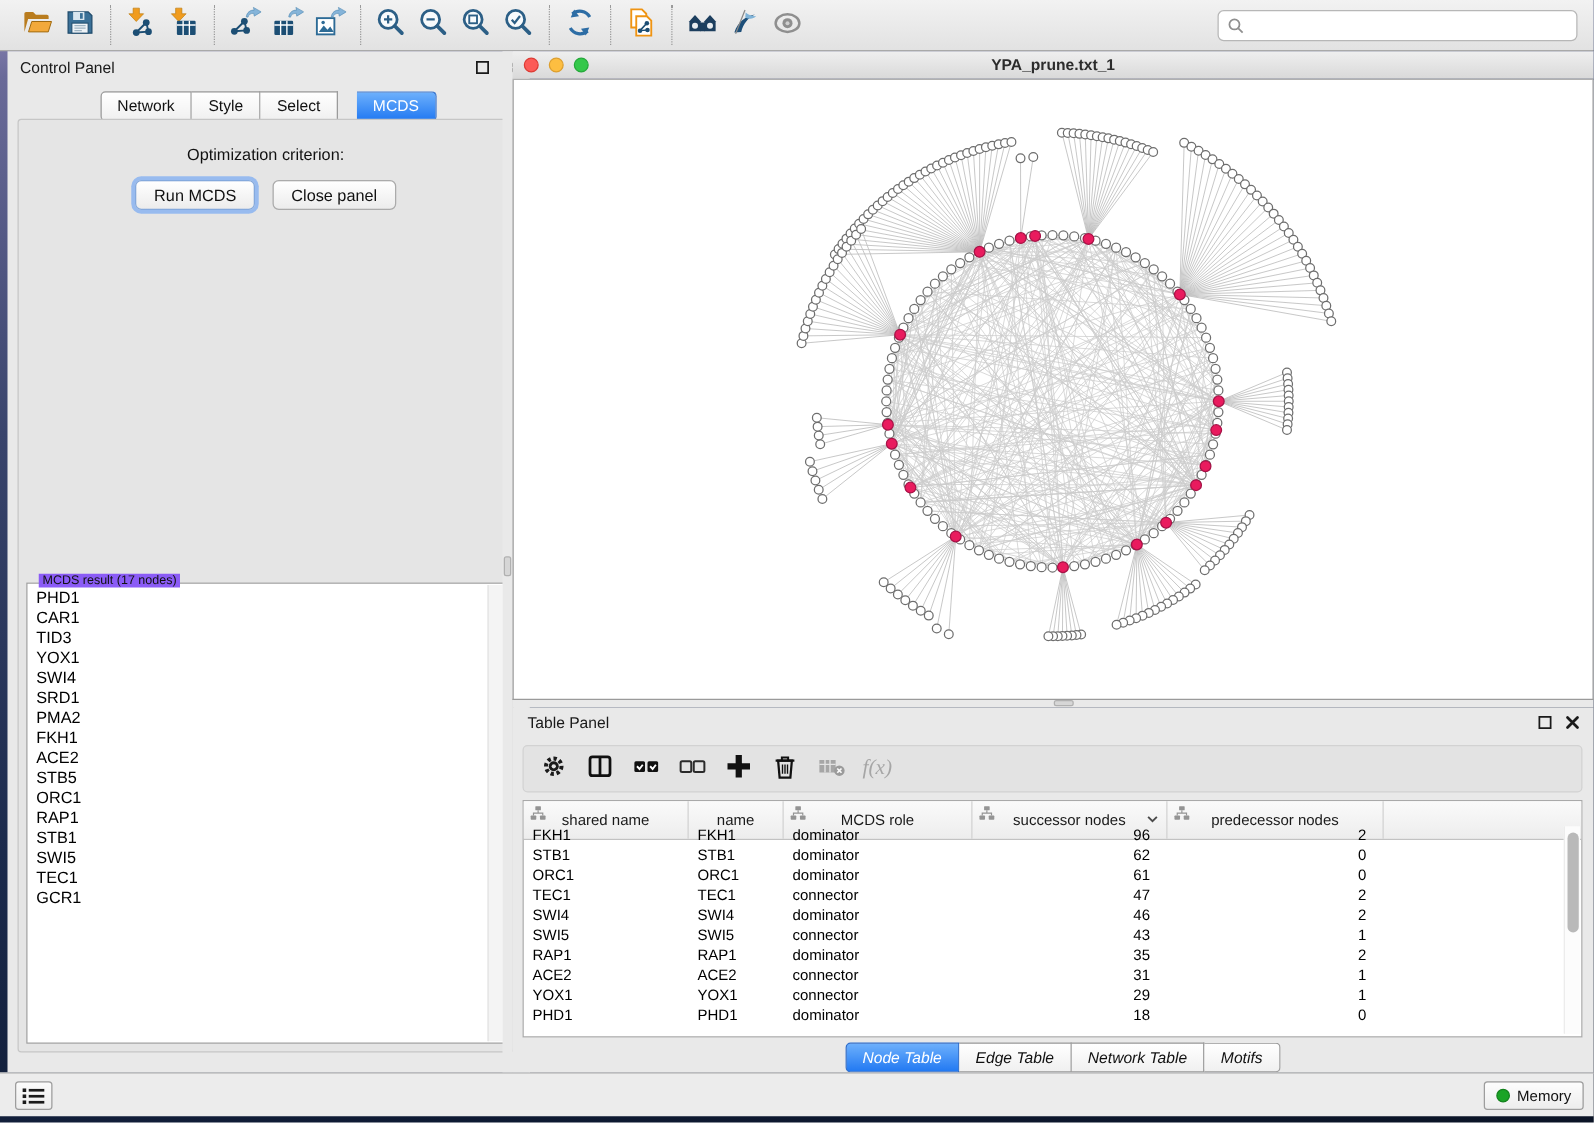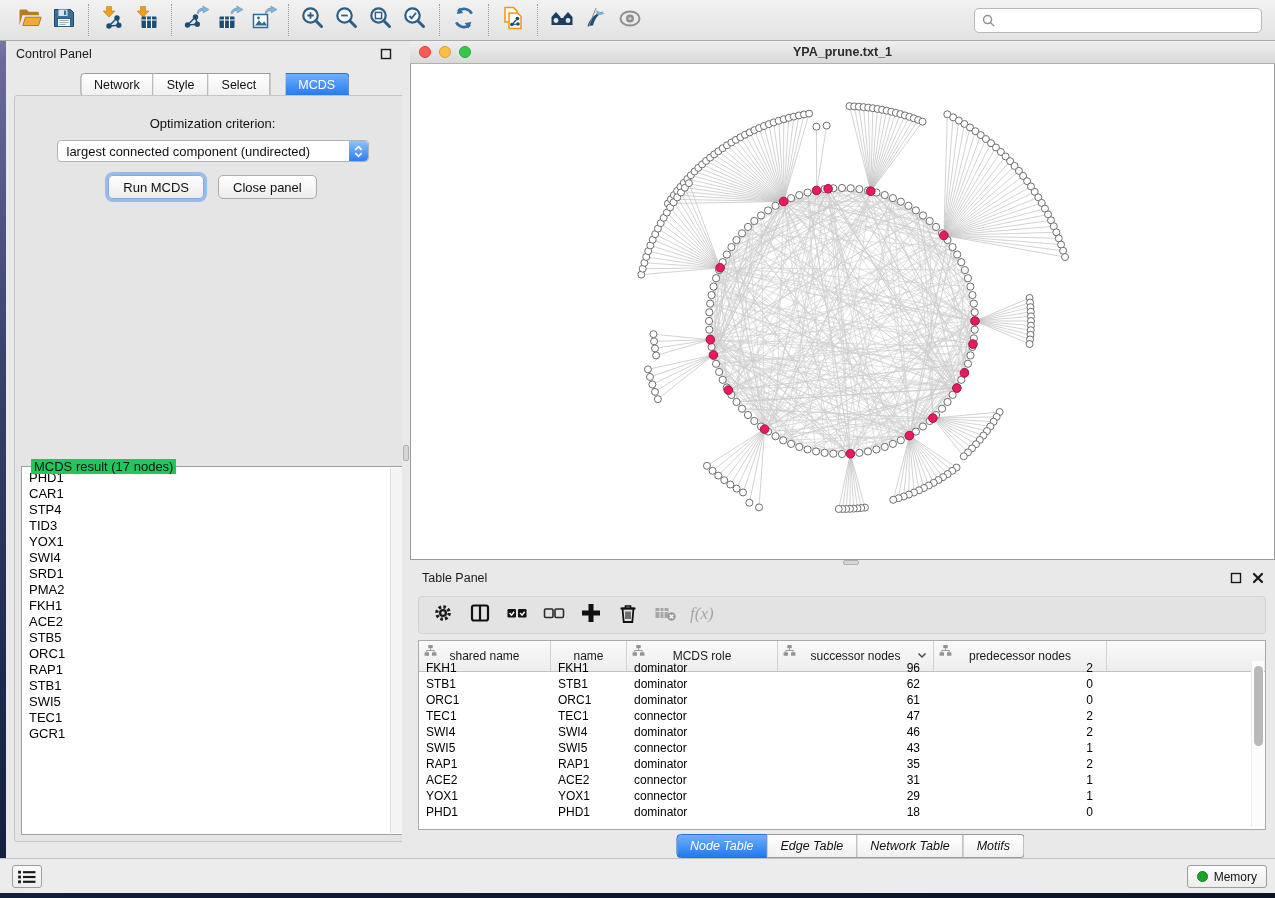--- a/index.html
+++ b/index.html
@@ -50,21 +50,21 @@
   .stepper { position:absolute; right:0; top:0; bottom:0; width:19px; border-radius:0 4px 4px 0;
     background:linear-gradient(#8fc1fa,#2e7df2); display:flex; align-items:center; justify-content:center; }
   .stepper svg { width:11px; height:15px; }
   .btn-row { margin-top:13px; display:flex; justify-content:center; gap:14px; }
   .mac-btn { height:24px; padding:0 14px; font-size:13px; color:#111; font-family:"Liberation Sans",sans-serif;
     background:linear-gradient(#ffffff,#ececec); border:1px solid #ababab; border-radius:5px; cursor:default;}
   .mac-btn.focus { box-shadow:0 0 0 3px rgba(110,165,245,.65); border-color:#84a9dd; }
 
   .result-box { position:absolute; left:6px; right:6px; top:370px; bottom:6px;
     background:#fff; border:1px solid #9f9f9f; }
-  .result-legend { position:absolute; top:-8px; left:9px; font-size:13px; color:#111; background:#22c55e; padding:0 3px; }
+  .result-legend { position:absolute; top:-8px; left:9px; font-size:10px; color:#111; background:#8b5cf6; padding:0 3px; }
   .result-box ul { list-style:none; padding:3px 0 0 7px; }
   .result-box li { font-size:13px; line-height:16px; color:#000; }
   .list-track { position:absolute; top:1px; bottom:1px; right:1px; width:12px; background:#f4f4f4; border-left:1px solid #e2e2e2; }
 
   
   .vsplit { position:absolute; left:402px; top:41px; width:8px; bottom:40px; background:#e9e9e9; }
   .vhandle { position:absolute; top:404px; left:1px; width:6px; height:16px; background:#d6d6d6; border:1px solid #b0b0b0; border-radius:2px;}
   .hsplit { position:absolute; left:410px; right:0; top:560px; height:6px; background:#e9e9e9; }
   .hhandle { position:absolute; left:50%; top:0; width:16px; height:5px; background:#d6d6d6; border:1px solid #b0b0b0; border-radius:2px;}
 
@@ -296,39 +296,29 @@
       </span>
     </div>
     <div class="seg" id="cpTabs">
         <div class="seg-btn">Network</div>
         <div class="seg-btn">Style</div>
         <div class="seg-btn">Select</div>
         <div class="seg-btn active">MCDS</div>
       </div>
     <div class="cp-content">
       <div class="opt-label">Optimization criterion:</div>
-      <div class="select">
-        <span class="sel-text">largest connected component (undirected)</span>
-        <span class="stepper" id="stepper">
-            <svg viewBox="0 0 12 16">
-              <path d="M2.5 6.2L6 2.8l3.5 3.4" fill="none" stroke="#fff" stroke-width="1.8"></path>
-              <path d="M2.5 9.8L6 13.2l3.5-3.4" fill="none" stroke="#fff" stroke-width="1.8"></path>
-            </svg>
-          </span>
-      </div>
       <div class="btn-row">
         <button class="mac-btn focus">Run MCDS</button>
         <button class="mac-btn">Close panel</button>
       </div>
       <div class="result-box">
         <span class="result-legend">MCDS result (17 nodes)</span>
         <ul id="mcdsList">
             <li>PHD1</li>
             <li>CAR1</li>
-            <li>STP4</li>
             <li>TID3</li>
             <li>YOX1</li>
             <li>SWI4</li>
             <li>SRD1</li>
             <li>PMA2</li>
             <li>FKH1</li>
             <li>ACE2</li>
             <li>STB5</li>
             <li>ORC1</li>
             <li>RAP1</li>

